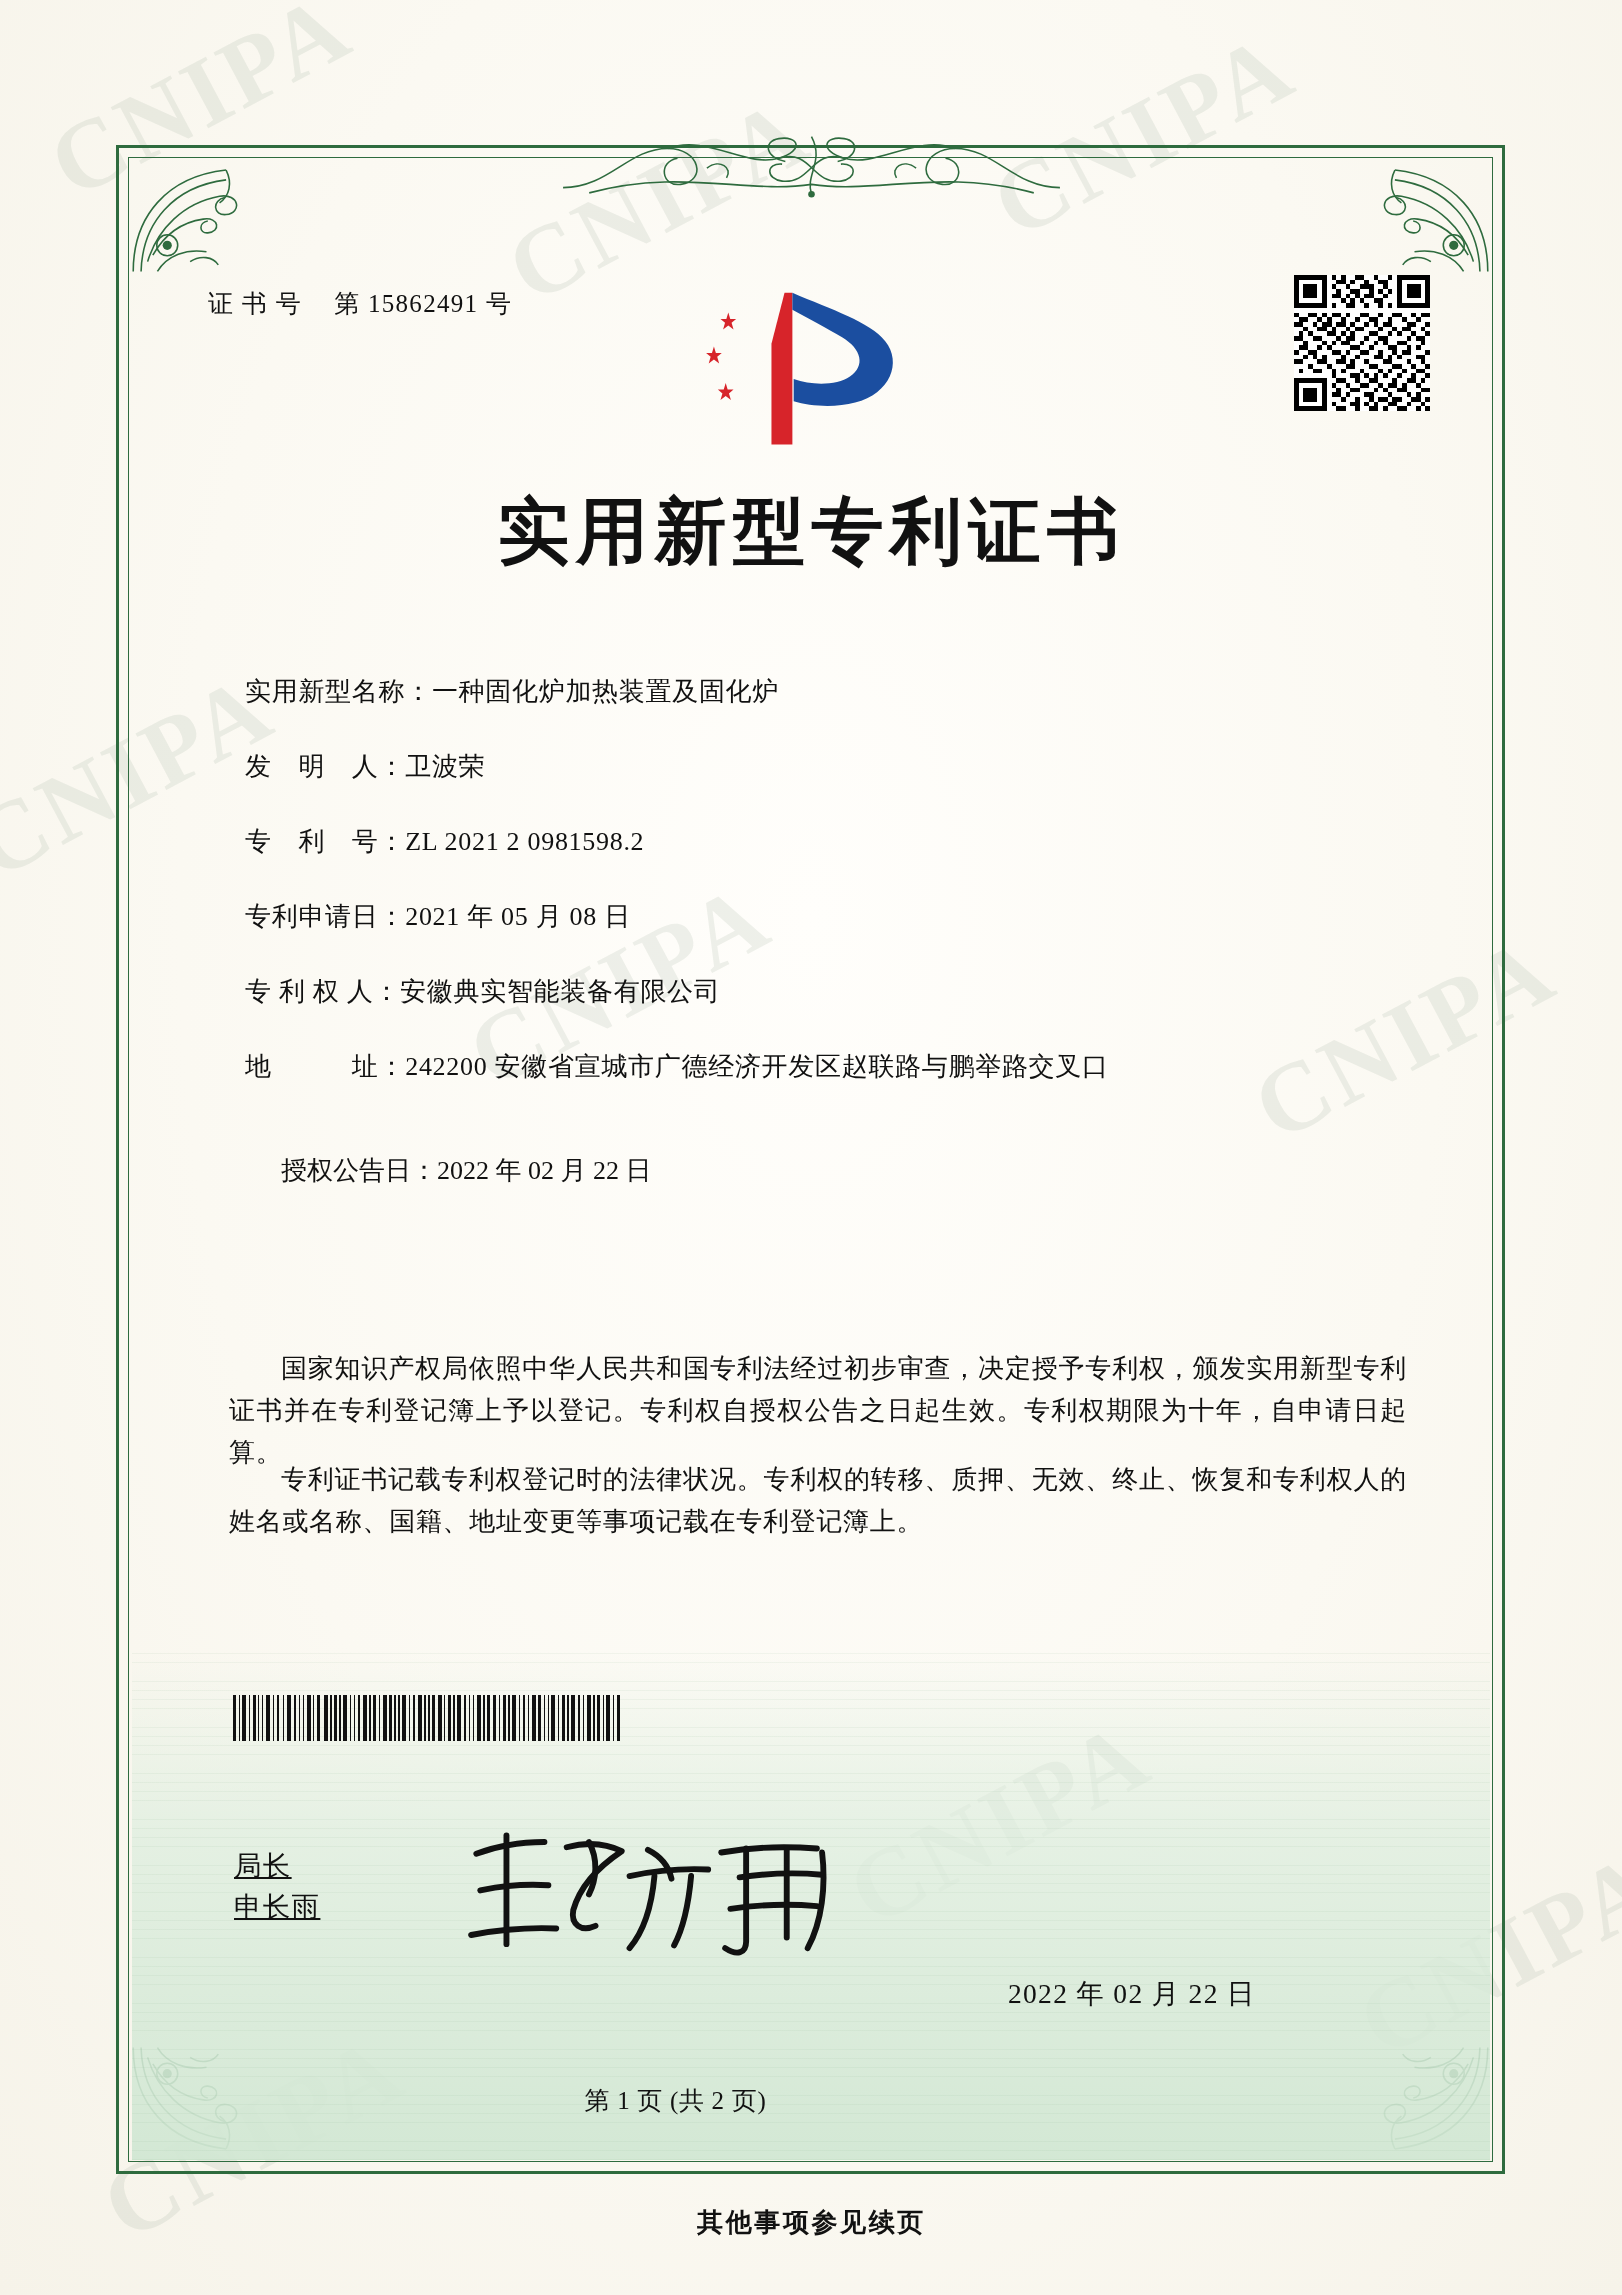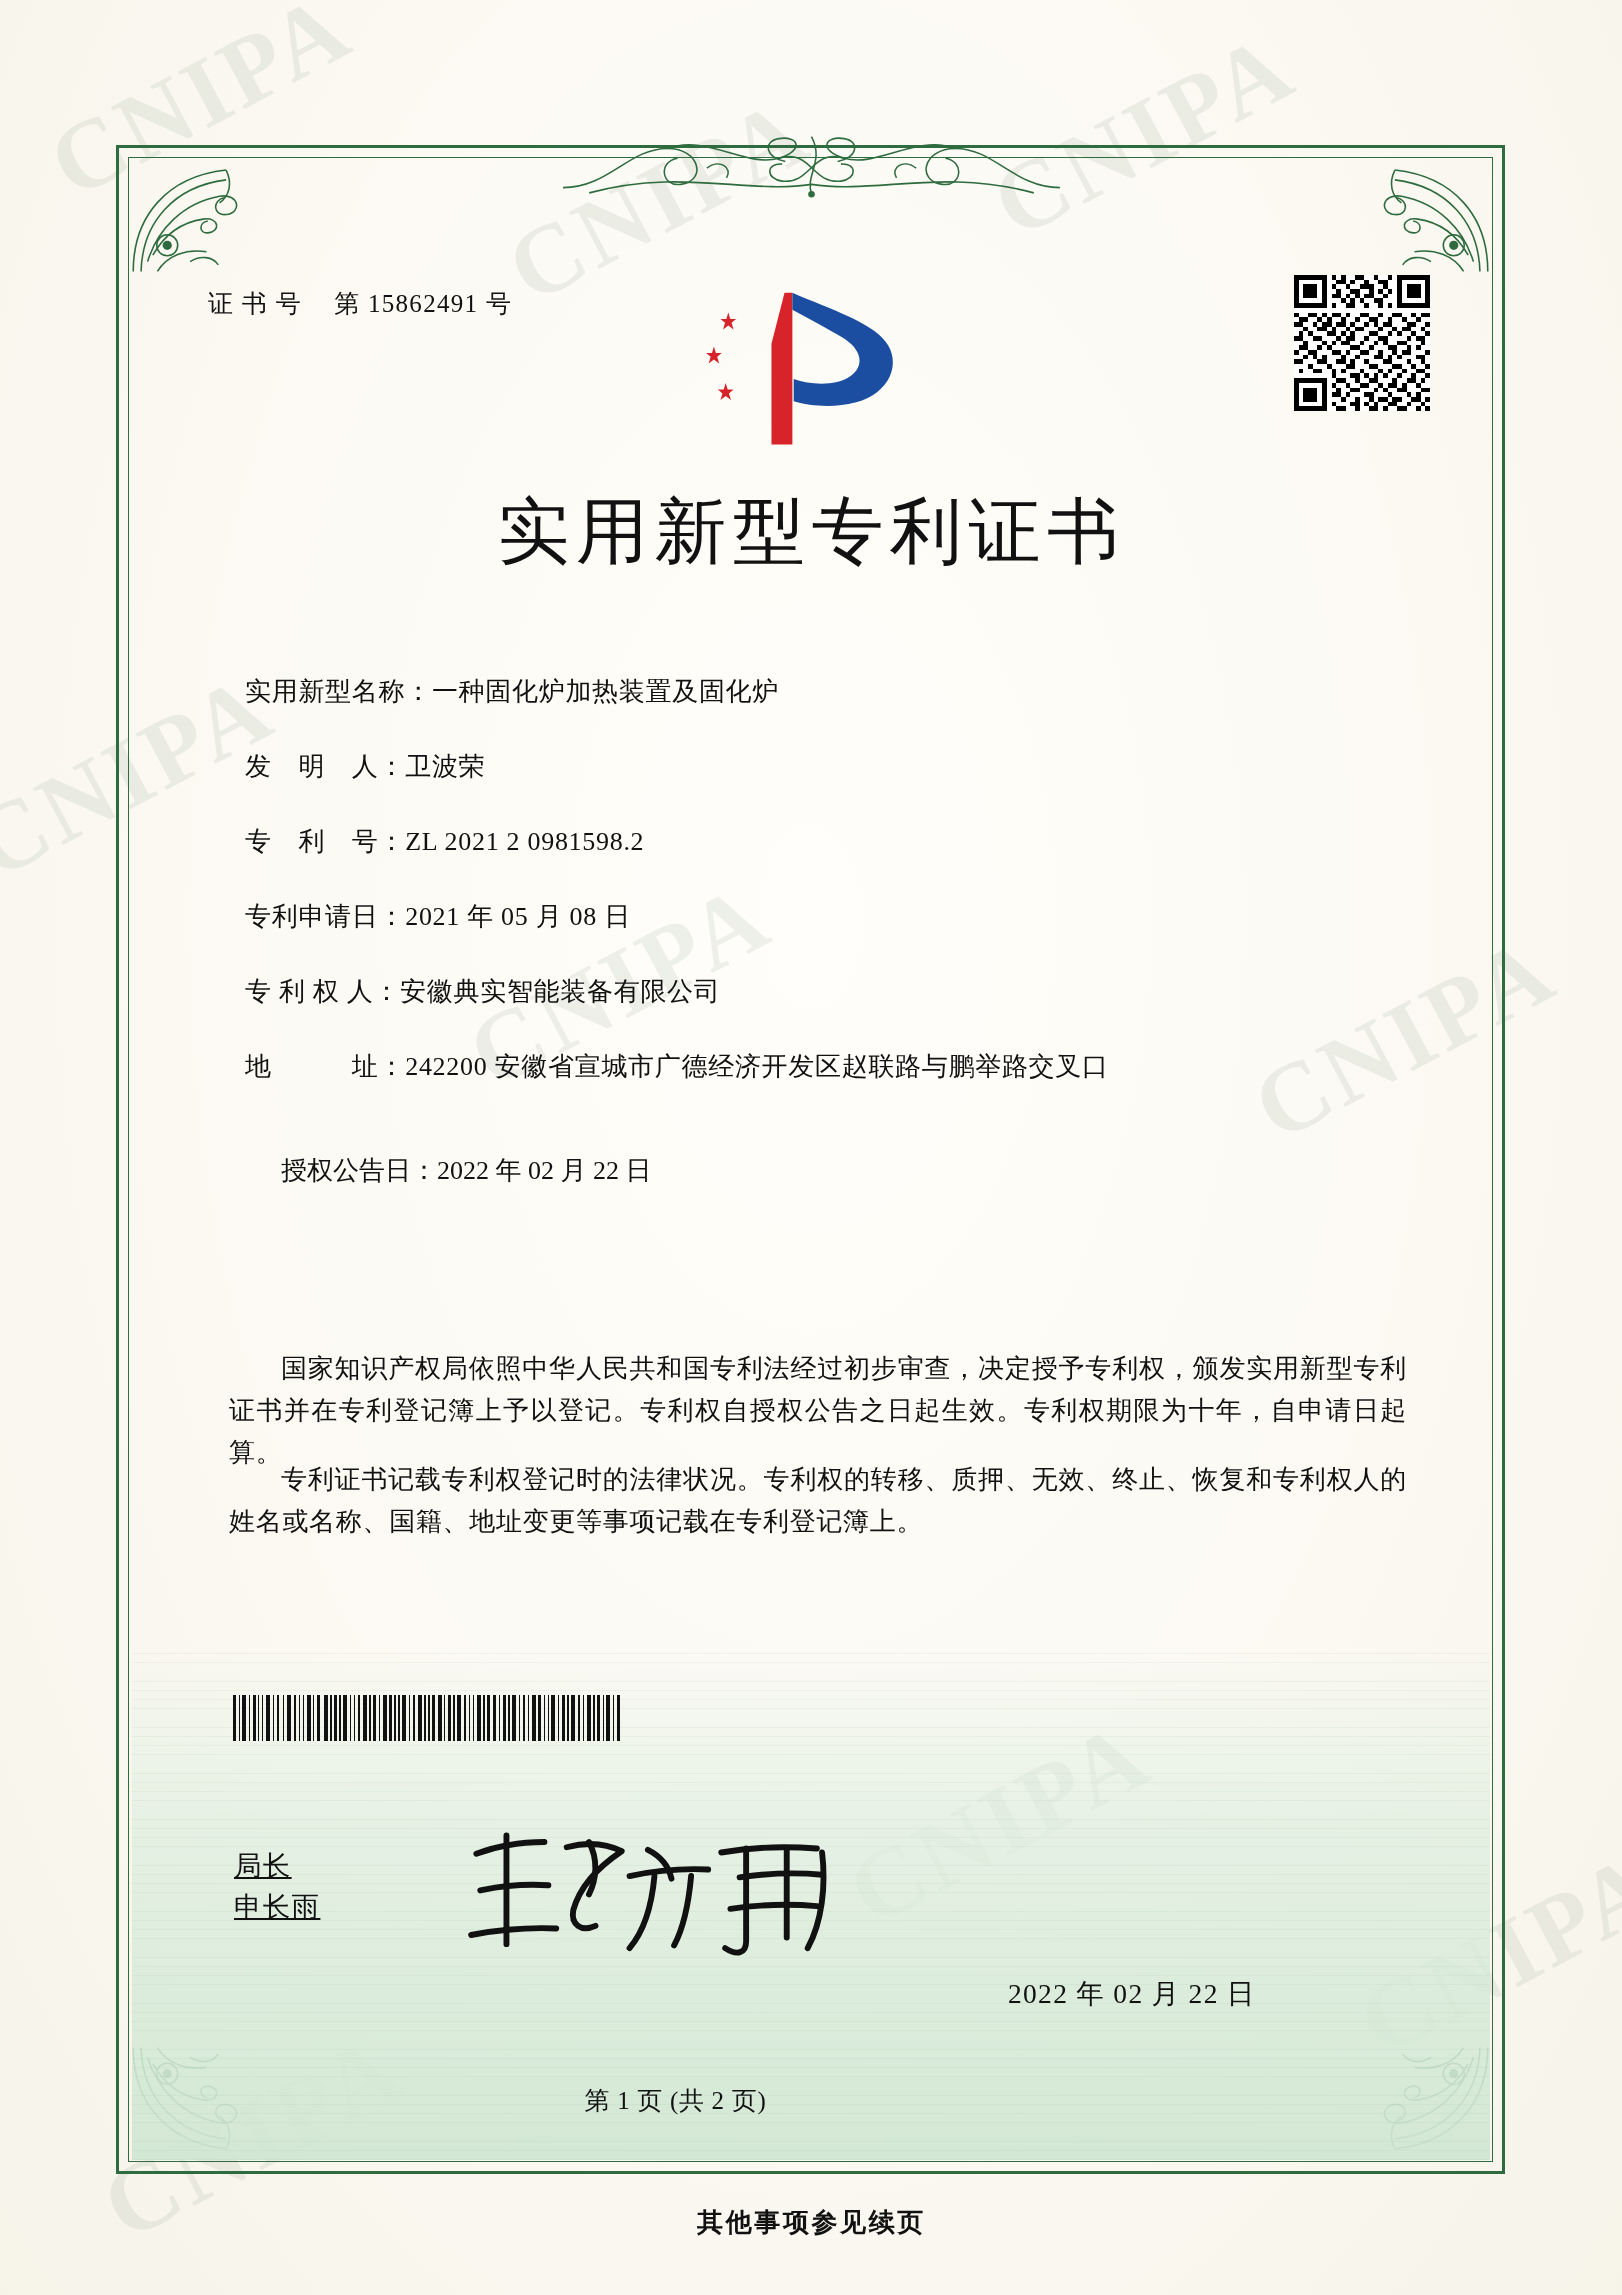--- a/index.html
+++ b/index.html
@@ -124,21 +124,21 @@
   }
   .logo svg { width: 100%; height: 100%; display: block; }
 
   .title {
     position: absolute;
     left: 0;
     top: 484px;
     width: 1623px;
     text-align: center;
     font-size: 72px;
-    font-weight: normal;
+    font-weight: bold;
     letter-spacing: 6.5px;
     color: #111;
     font-family: "Liberation Serif", serif;
   }
 
   
   .fields {
     position: absolute;
     left: 229px;
     top: 674px;

